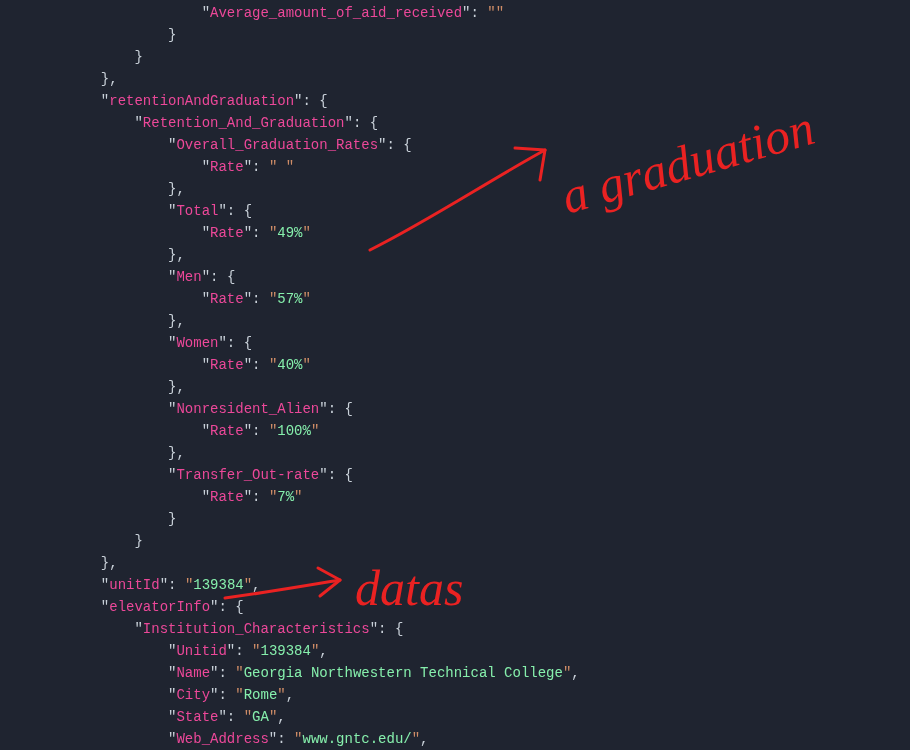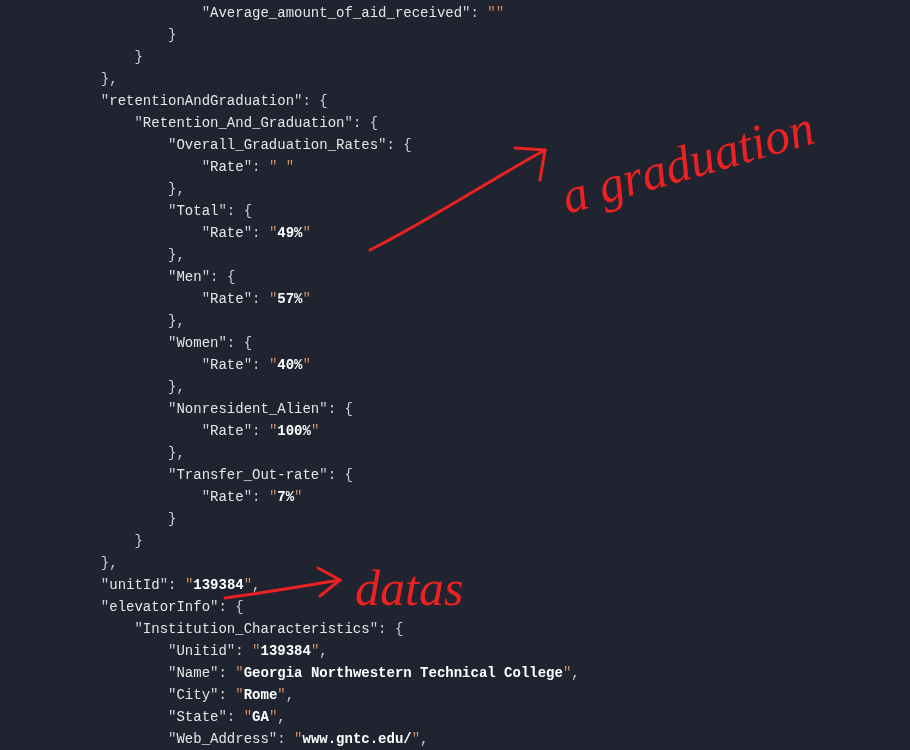--- a/index.html
+++ b/index.html
@@ -12,23 +12,23 @@
     position: relative;
   }
   .code {
     position: absolute;
     left: 0; top: 0;
     padding-top: 2px;
     white-space: pre;
   }
   .line { display: block; height: 22px; }
   .p  { color: #c9d1d9; }  
-  .k  { color: #e5e5e5; }  
+  .k  { color: #ec4899; }  
   .qk { color: #c9d1d9; }  
-  .s  { color: #ffffff; font-weight: bold; }  
+  .s  { color: #86efac; }  
   .qs { color: #d08d67; }  
 
   
 
   
   svg.anno { position:absolute; left:0; top:0; width:910px; height:750px; pointer-events:none; }
 </style>
 </head>
 <body>
 

